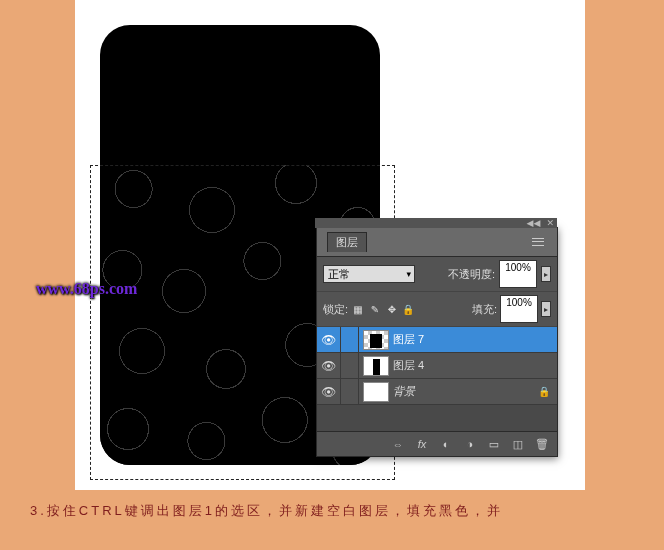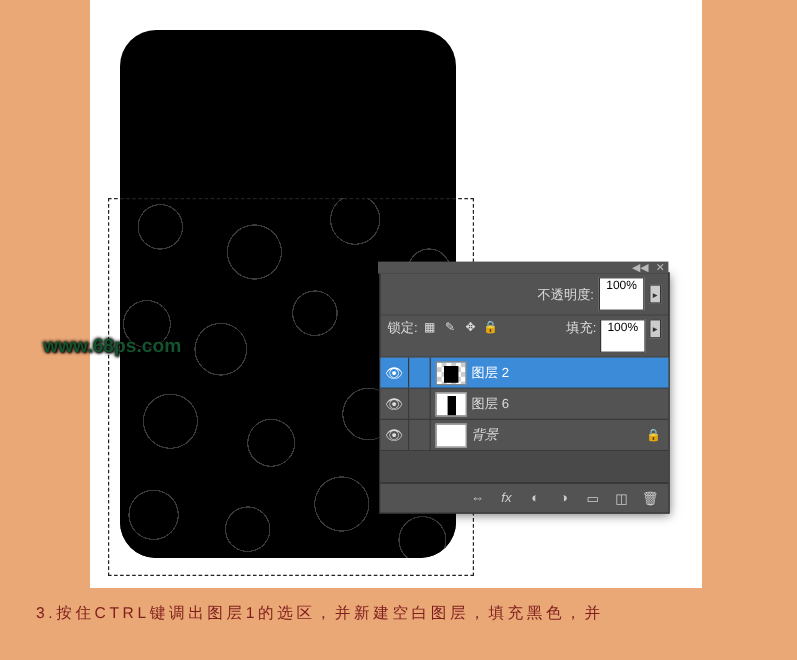--- a/index.html
+++ b/index.html
@@ -17,34 +17,34 @@
 radial-gradient(circle at 58% 32%,transparent 18px,#3a3a3a 18px,#3a3a3a 19px,transparent 19px),
 radial-gradient(circle at 85% 45%,transparent 20px,#3a3a3a 20px,#3a3a3a 21px,transparent 21px),
 radial-gradient(circle at 15% 62%,transparent 22px,#3a3a3a 22px,#3a3a3a 23px,transparent 23px),
 radial-gradient(circle at 45% 68%,transparent 19px,#3a3a3a 19px,#3a3a3a 20px,transparent 20px),
 radial-gradient(circle at 74% 60%,transparent 21px,#3a3a3a 21px,#3a3a3a 22px,transparent 22px),
 radial-gradient(circle at 95% 70%,transparent 18px,#3a3a3a 18px,#3a3a3a 19px,transparent 19px),
 radial-gradient(circle at 10% 88%,transparent 20px,#3a3a3a 20px,#3a3a3a 21px,transparent 21px),
 radial-gradient(circle at 38% 92%,transparent 18px,#3a3a3a 18px,#3a3a3a 19px,transparent 19px),
 radial-gradient(circle at 66% 85%,transparent 22px,#3a3a3a 22px,#3a3a3a 23px,transparent 23px),
 radial-gradient(circle at 90% 95%,transparent 19px,#3a3a3a 19px,#3a3a3a 20px,transparent 20px)}
-.watermark{position:absolute;left:36px;top:280px;color:#14532d;font-family:Liberation Sans, sans-serif;font-size:16px;font-weight:bold;text-shadow:0 0 3px #000,0 0 3px #000,1px 1px 2px #000}
+.watermark{position:absolute;left:36px;top:280px;color:#6d28d9;font-family:Liberation Serif, serif;font-size:16px;font-weight:bold;text-shadow:0 0 3px #000,0 0 3px #000,1px 1px 2px #000}
 .panel{position:absolute;left:316px;top:227px;width:242px;background:#535353;border:1px solid #2a2a2a;box-shadow:0 2px 8px rgba(0,0,0,.5);font-size:11px;color:#ddd}
 .tabbar{position:absolute;top:-10px;right:0;width:242px;height:10px;background:#535353;display:flex;justify-content:flex-end;align-items:center;padding:0 3px;gap:6px}
 .tabbar span{font-size:9px;color:#bbb;cursor:pointer}
 .tab{background:#6a6a6a;padding:4px 10px;border-bottom:1px solid #2a2a2a;display:flex;align-items:center;gap:6px}
 .tab .t{background:#535353;padding:2px 8px;border:1px solid #2a2a2a;border-bottom:none;font-size:11px}
 .menubtn{margin-left:auto;width:18px;height:12px;cursor:pointer;display:flex;flex-direction:column;justify-content:space-around;padding:1px 3px}
 .menubtn div{height:1px;background:#ccc}
 .row{display:flex;align-items:center;padding:3px 6px;gap:4px;border-bottom:1px solid #444}
 .sel{background:#ddd;color:#000;border:1px solid #333;height:18px;width:92px;display:flex;align-items:center;padding:0 4px;font-size:11px;position:relative}
 .sel::after{content:"▾";position:absolute;right:3px;font-size:9px}
 .numbox{background:#fff;color:#000;border:1px solid #333;height:28px;width:38px;text-align:center;font-size:10px;line-height:14px}
 .arrow{width:10px;height:16px;background:#ccc;border:1px solid #333;display:flex;align-items:center;justify-content:center;font-size:8px;color:#333}
-.lockrow{padding:3px 6px;display:flex;gap:3px;border-bottom:1px solid #444}
+.lockrow{padding:3px 6px;display:flex;align-items:center;gap:3px;border-bottom:1px solid #444}
 .lockicon{width:14px;height:14px;display:flex;align-items:center;justify-content:center;font-size:10px}
 .layers{background:#535353}
 .layer{display:flex;align-items:center;height:26px;border-bottom:1px solid #3a3a3a}
 .layer.sel-layer{background:#3b8bd8;color:#fff}
 .eye{width:24px;display:flex;align-items:center;justify-content:center;border-right:1px solid #3a3a3a;height:100%;font-size:12px}
 .link{width:18px;border-right:1px solid #3a3a3a;height:100%}
 .thumb{width:26px;height:20px;margin:0 4px;border:1px solid #888;background:#fff;position:relative}
 .thumb.checker{background:repeating-conic-gradient(#ccc 0 25%,#fff 0 50%) 0 0/8px 8px}
 .thumb.checker::after{content:"";position:absolute;left:6px;top:3px;width:12px;height:14px;background:#000}
 .thumb.white{background:#fff}
@@ -66,47 +66,58 @@
   <div class="selection"></div>
 </div>
 
 <div class="watermark">www.68ps.com</div>
 
 <div class="panel">
   <div class="tabbar">
     <span>◀◀</span>
     <span>✕</span>
   </div>
+  <div class="tab">
+    <span class="t">图层</span>
+    <div class="menubtn">
+        <div></div>
+        <div></div>
+        <div></div>
+      </div>
+  </div>
   <div class="row">
+    <div class="sel">
+        <span>正常</span>
+      </div>
     <span style="margin-left:auto">不透明度:</span>
     <div class="numbox">100%</div>
     <div class="arrow">▸</div>
   </div>
   <div class="lockrow">
     <span>锁定:</span>
     <span class="lockicon">▦</span>
     <span class="lockicon">✎</span>
     <span class="lockicon">✥</span>
     <span class="lockicon">🔒</span>
     <span style="margin-left:auto">填充:</span>
     <div class="numbox">100%</div>
     <div class="arrow">▸</div>
   </div>
   <div class="layers">
     <div class="layer sel-layer">
       <div class="eye">👁</div>
       <div class="link"></div>
       <div class="thumb checker"></div>
-      <span class="lname">图层 2</span>
+      <span class="lname">图层 7</span>
     </div>
     <div class="layer">
       <div class="eye">👁</div>
       <div class="link"></div>
       <div class="thumb white layer1"></div>
-      <span class="lname">图层 6</span>
+      <span class="lname">图层 4</span>
     </div>
     <div class="layer bg">
       <div class="eye">👁</div>
       <div class="link"></div>
       <div class="thumb white"></div>
       <span class="lname">背景</span>
       <span class="lock">🔒</span>
     </div>
     <div class="empty"></div>
   </div>

